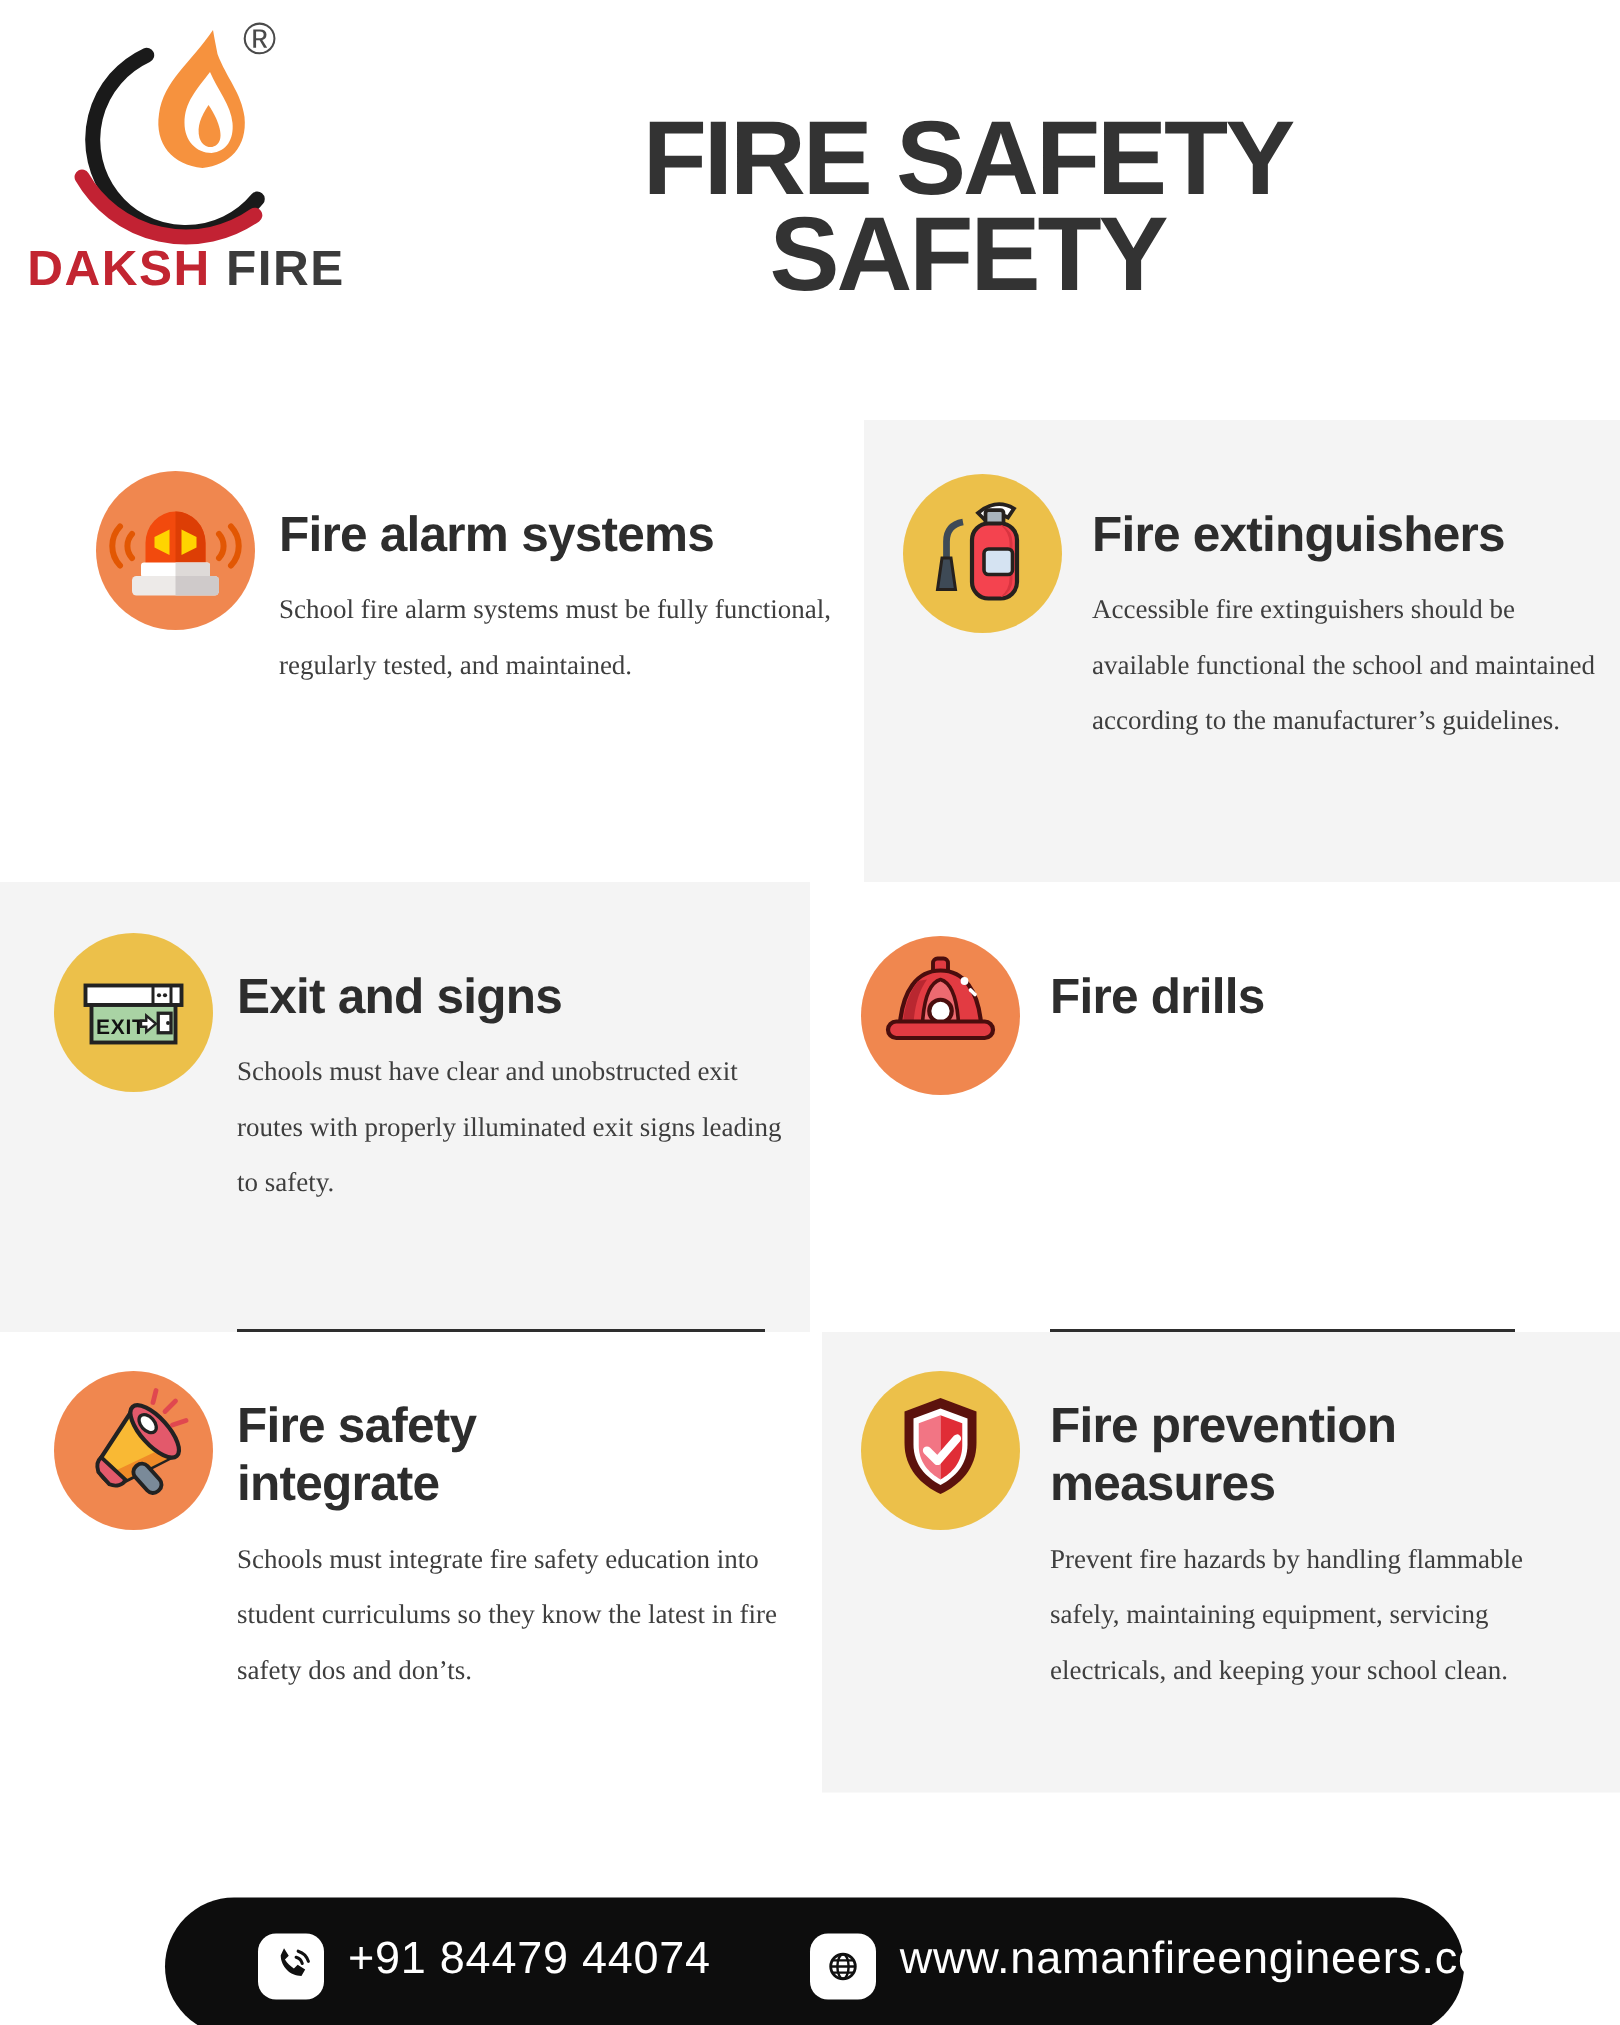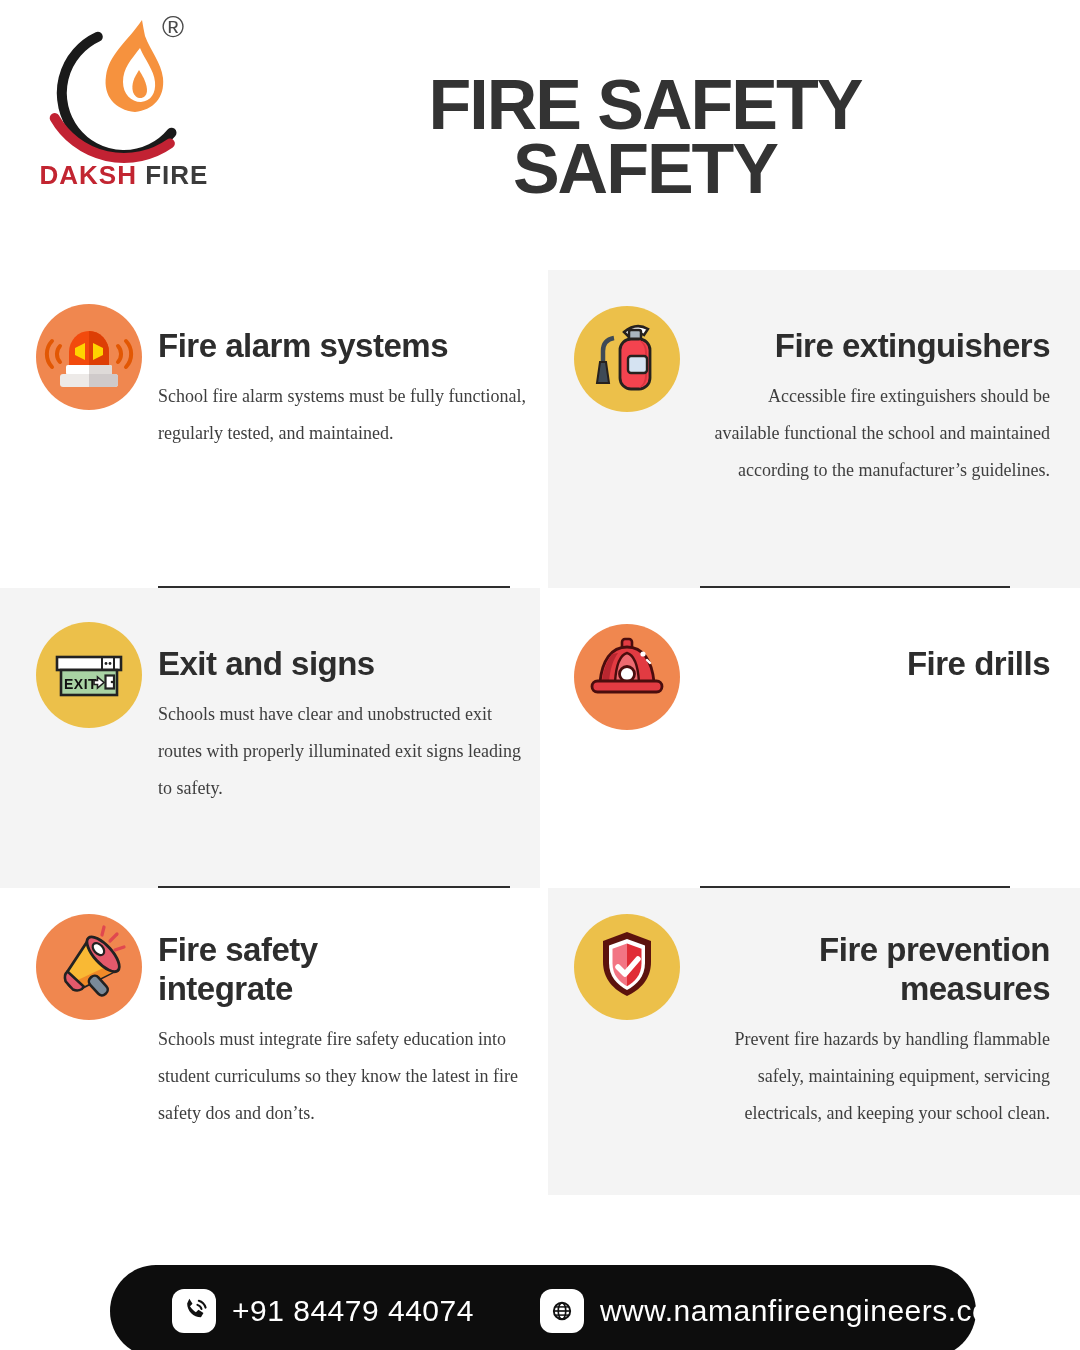--- a/index.html
+++ b/index.html
@@ -3,64 +3,64 @@
 <meta charset="utf-8">
 <style>
   html,body{margin:0;padding:0;background:#e8e8e8;}
   .page{position:relative;width:1080px;height:1350px;margin:0 auto;background:#ffffff;
         font-family:"Liberation Sans",sans-serif;overflow:hidden;}
 
   
   .logo{position:absolute;left:24px;top:8px;width:200px;height:210px;}
   .logo svg{position:absolute;left:0;top:0;}
   .brand-text{position:absolute;left:-6px;top:152px;width:212px;text-align:center;
-              font-weight:bold;font-size:26px;letter-spacing:1px;white-space:nowrap;}
+              font-weight:bold;font-size:33px;letter-spacing:1px;white-space:nowrap;}
   .brand-primary{color:#c22531;}
   .brand-secondary{color:#3b3b3b;}
   .reg-mark{position:absolute;left:138px;top:2px;font-size:30px;color:#4a4a4a;font-weight:normal;}
 
   .title{position:absolute;left:250px;top:26px;width:790px;text-align:center;
          font-weight:bold;font-size:70px;line-height:64px;letter-spacing:-2px;color:#333333;}
   .title span{display:block;}
 
   
   .cell{position:absolute;width:540px;}
   .cell.right{left:548px;width:532px;}
   .cell.left{left:0;}
-  .row1{top:270px;height:318px;}
+  .row1{top:280px;height:318px;margin-left:28px;}
   .row2{top:588px;height:300px;}
   .row3{top:888px;height:307px;}
   .bg-gray{background:#f4f4f4;}
   .bg-white{background:#ffffff;}
 
   .icon-circle{position:absolute;width:106px;height:106px;}
   .cell.left  .icon-circle{left:36px;top:34px;}
   .cell.right .icon-circle{left:26px;top:36px;}
   .row3 .icon-circle{top:26px !important;}
 
   .text-block{position:absolute;top:56px;}
   .cell.left  .text-block{left:158px;width:375px;}
-  .cell.right .text-block{left:152px;width:350px;text-align:right;}
+  .cell.right .text-block{left:152px;width:350px;}
   .row3 .text-block{top:42px;}
 
   .sec-heading{font-weight:bold;font-size:33px;line-height:39px;letter-spacing:-0.5px;
                color:#2d2d2d;margin:0 0 13px 0;}
   .sec-heading span{display:block;}
   .sec-body{font-family:Liberation Serif, serif;font-size:18px;line-height:37px;
             color:#3e3e3e;margin:0;}
 
   .divider{position:absolute;bottom:0;height:0;border-top:2px solid #2e2e2e;}
   .cell.left  .divider{left:158px;width:352px;}
   .cell.right .divider{left:152px;width:310px;}
 
   
   .footer-bar{position:absolute;left:110px;top:1265px;width:866px;height:92px;
               background:#0d0d0d;border-radius:48px;display:flex;align-items:center;
               padding:0;box-sizing:border-box;}
-  .footer-item{display:flex;align-items:center;}
+  .footer-item{display:flex;align-items:flex-start;}
   .footer-item.phone{margin-left:62px;}
   .footer-item.site{margin-left:66px;}
   .footer-icon-box{width:44px;height:44px;background:#ffffff;border-radius:12px;
                    display:flex;align-items:center;justify-content:center;flex:0 0 auto;}
   .footer-text{color:#ffffff;font-size:30px;font-weight:500;letter-spacing:0.5px;
                margin-left:16px;white-space:nowrap;}
 </style>
 </head>
 <body>
 

